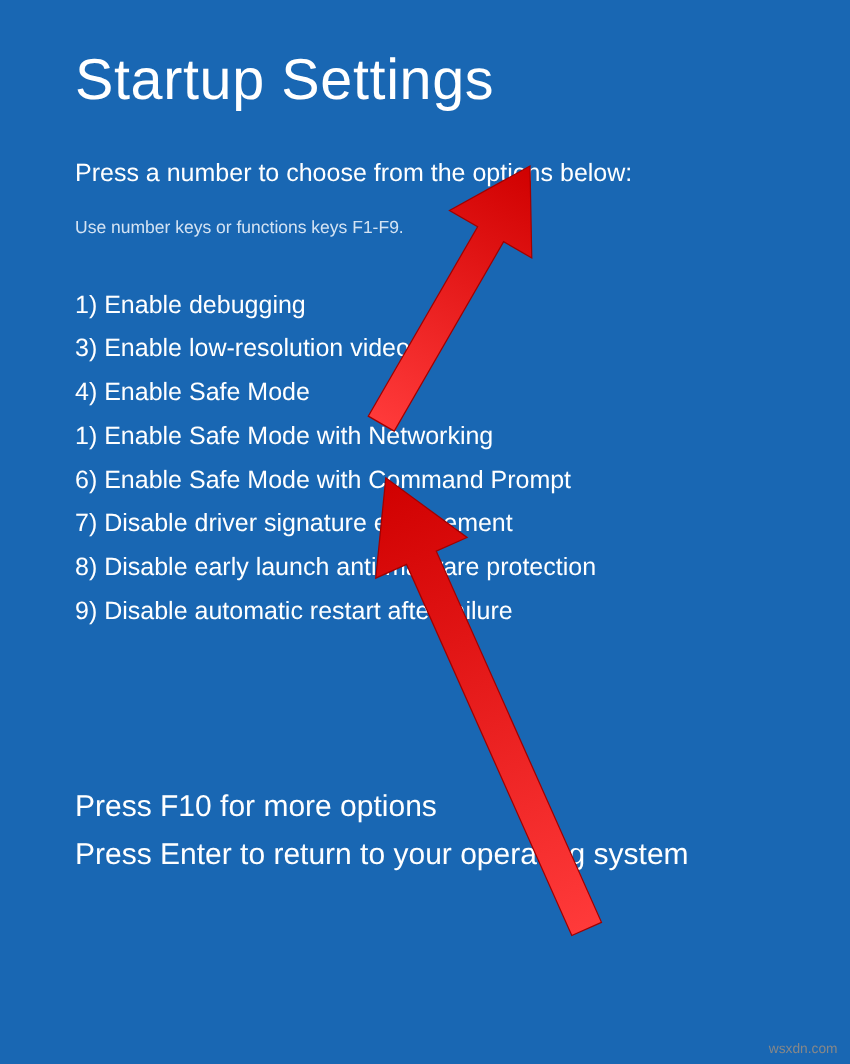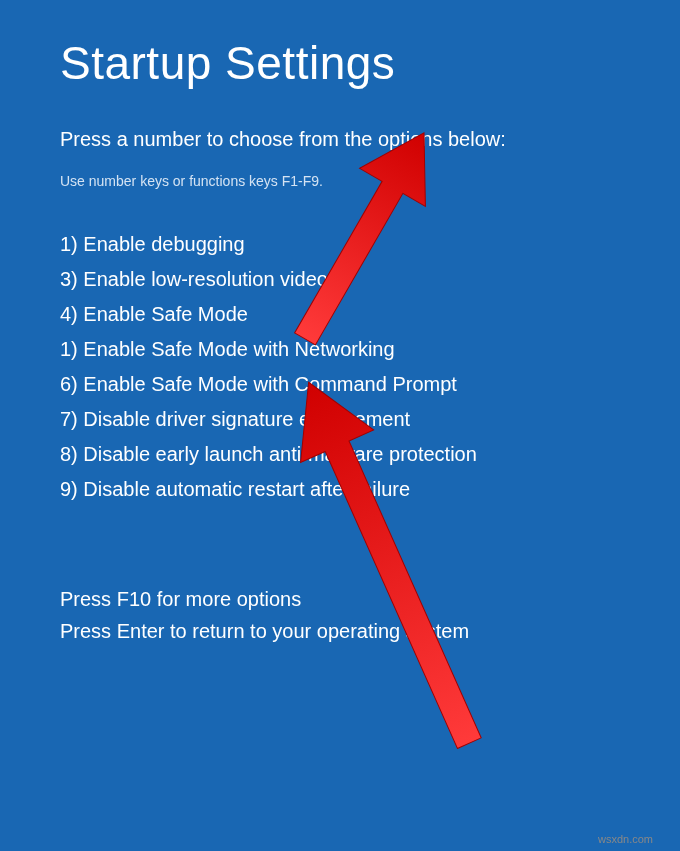--- a/index.html
+++ b/index.html
@@ -30,47 +30,47 @@
       font-weight: 300;
       margin-bottom: 22px;
     }
     .hint {
       font-size: 14px;
       font-weight: 300;
       margin-bottom: 38px;
       color: #d4e3f3;
     }
     .options {
-      margin-bottom: 76px;
+      margin-bottom: 120px;
     }
     .option-item {
       font-size: 20px;
       font-weight: 300;
       line-height: 1.75;
       white-space: nowrap;
     }
     .footer {
-      font-size: 20px;
+      font-size: 24px;
       font-weight: 300;
       line-height: 1.6;
     }
     .footer-line {
       display: block;
     }
     .arrow {
       position: absolute;
       pointer-events: none;
     }
     .arrow svg {
       display: block;
     }
     .watermark {
       position: absolute;
       bottom: 6px;
-      right: 27px;
+      right: 10px;
       font-size: 11px;
       font-family: Arial, sans-serif;
       color: #888;
       font-weight: normal;
     }
   </style>
 </head>
 <body>
 
 <div class="container">

